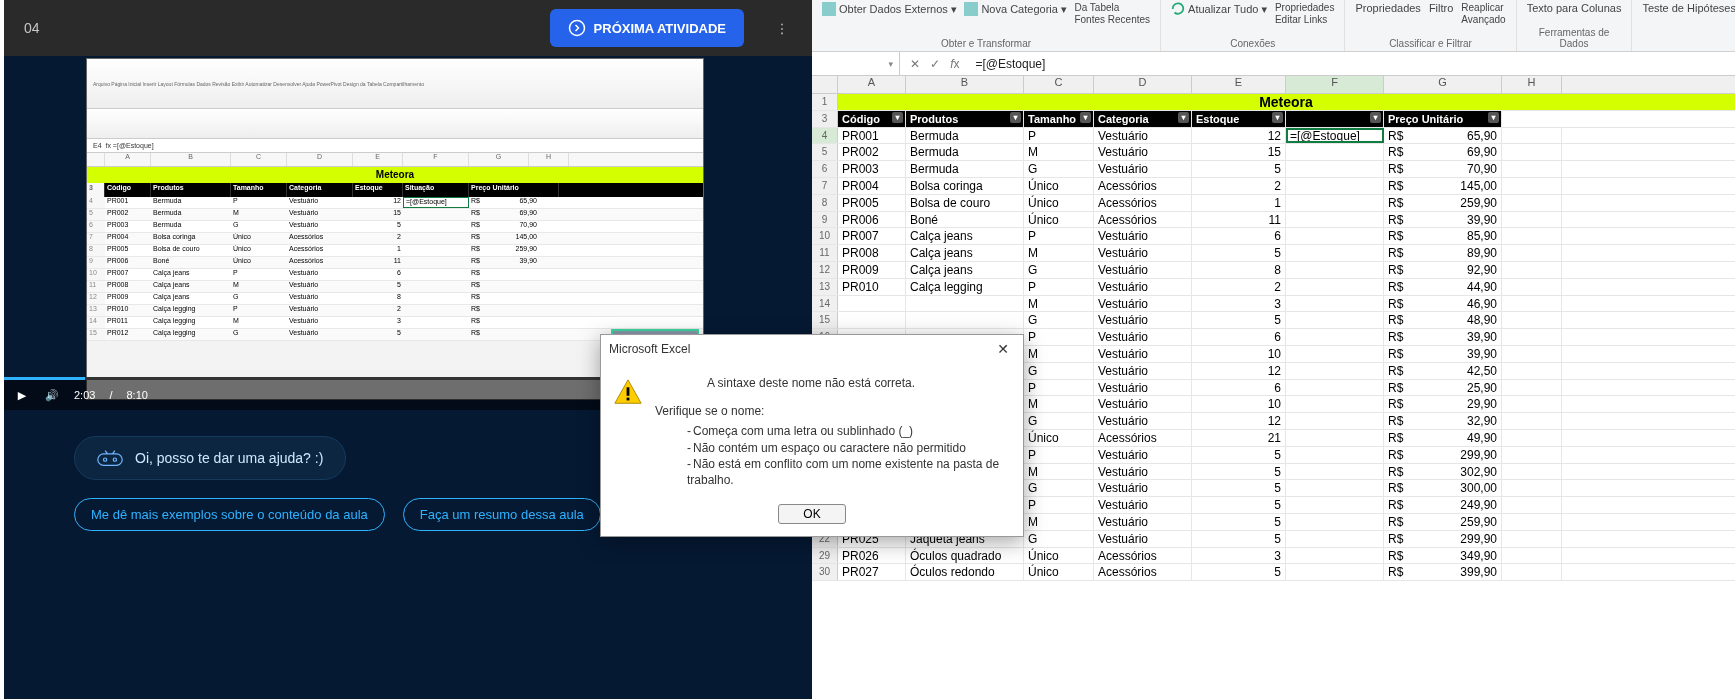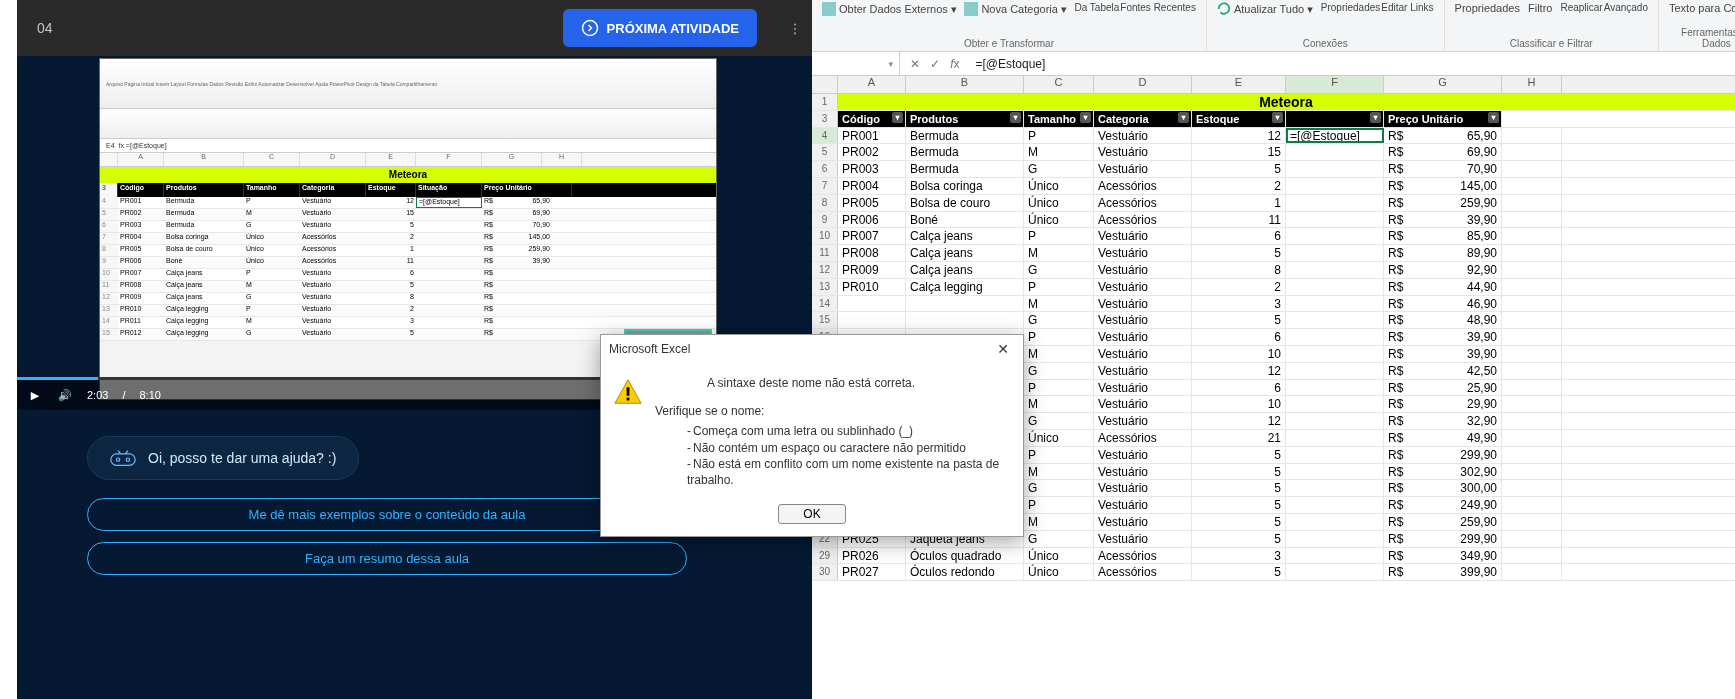--- a/index.html
+++ b/index.html
@@ -1,19 +1,19 @@
 <!DOCTYPE html>
 <html><head>
 <meta charset="utf-8">
 <style>
 *{box-sizing:border-box;margin:0;padding:0;}
 body{font-family:"Segoe UI",Arial,sans-serif;font-size:13px;background:#fff;overflow:hidden;width:1735px;height:699px;position:relative;}
 
 
-.alura{position:absolute;left:17px;top:0;width:812px;height:699px;background:#051933;}
+.alura{position:absolute;left:4px;top:0;width:812px;height:699px;background:#051933;}
 .alura-top{height:56px;background:#2a2a2a;display:flex;align-items:center;padding:0 20px;gap:14px;}
 .lesson-num{color:#c7c7c7;font-size:14px;}
 .lesson-title{color:#fff;font-weight:700;font-size:18px;}
 .next-btn{margin-left:auto;background:#2563eb;color:#fff;border:none;border-radius:6px;padding:10px 18px;font-weight:700;font-size:13px;display:flex;align-items:center;gap:8px;cursor:pointer;}
 .next-btn svg{width:18px;height:18px;}
 .kebab{width:28px;height:28px;display:flex;align-items:center;justify-content:center;color:#ccc;cursor:pointer;margin-left:10px;}
 
 
 .video-frame{position:absolute;top:58px;left:82px;width:618px;height:342px;background:#f3f3f3;border:1px solid #666;}
 .video-frame .vf-ribbon{height:50px;background:linear-gradient(#fff,#eee);border-bottom:1px solid #ccc;font-size:5px;color:#666;display:flex;align-items:center;padding:0 6px;gap:4px;overflow:hidden;}
@@ -31,32 +31,32 @@
 .vf-cam::after{content:"";position:absolute;top:8px;left:24px;width:40px;height:40px;border-radius:50%;background:#d9b99b;}
 
 .video-ctrl{position:absolute;top:380px;left:0;width:812px;height:30px;background:rgba(0,0,0,.55);display:flex;align-items:center;color:#fff;font-size:11px;padding:0 10px;gap:14px;}
 .video-ctrl .prog{position:absolute;top:-3px;left:0;height:3px;width:100%;background:#333;}
 .video-ctrl .prog span{display:block;height:100%;width:10%;background:#2fb3ff;}
 .vc-icon{width:16px;height:16px;cursor:pointer;display:inline-flex;align-items:center;justify-content:center;}
 
 
 .chat-pill{position:absolute;top:436px;left:70px;background:#0c2540;border:1px solid #163a5e;color:#cfe8ff;border-radius:24px;padding:12px 22px;display:flex;align-items:center;gap:12px;font-size:14px;}
 .chat-pill svg{width:26px;height:18px;}
-.chips{position:absolute;top:498px;left:70px;display:flex;flex-wrap:wrap;gap:11px;width:600px;flex-direction:column;}
+.chips{position:absolute;top:498px;left:70px;display:flex;flex-wrap:wrap;gap:18px;width:600px;}
 .chip{border:1px solid #2fb3ff;color:#2fb3ff;background:transparent;border-radius:20px;padding:8px 16px;font-size:13px;cursor:pointer;}
 
 
 .excel{position:absolute;left:812px;top:0;right:0;height:699px;background:#fff;}
 .ribbon-area{height:52px;background:#f3f5f7;border-bottom:1px solid #d0d0d0;display:flex;font-size:11px;color:#444;}
 .ribbon-group{border-right:1px solid #e0e0e0;padding:2px 10px;display:flex;flex-direction:column;justify-content:space-between;}
 .ribbon-group .items{display:flex;gap:8px;align-items:flex-start;}
 .ribbon-group .rg-label{text-align:center;font-size:10px;color:#666;}
 .rbi{display:flex;align-items:center;gap:3px;color:#444;white-space:nowrap;}
 .rbi svg{width:14px;height:14px;}
-.rbi-col{display:flex;flex-direction:row;gap:1px;font-size:10px;}
+.rbi-col{display:flex;flex-direction:column;gap:1px;font-size:10px;}
 
 .fxbar{height:24px;border-bottom:1px solid #ccc;display:flex;align-items:center;font-size:12px;}
 .namebox{width:88px;height:100%;border-right:1px solid #ccc;padding:0 6px;display:flex;align-items:center;color:#555;}
 .namebox::after{content:"▾";margin-left:auto;font-size:9px;color:#888;}
 .fx-icons{display:flex;align-items:center;gap:10px;padding:0 10px;color:#777;}
 .fx-icons span{cursor:pointer;}
 .fx-input{flex:1;padding:0 6px;color:#222;}
 
 .grid-wrap{position:relative;height:calc(100% - 76px);overflow:hidden;}
 .col-head{display:flex;height:18px;background:#f0f0f0;border-bottom:1px solid #ccc;font-size:11px;color:#555;}

